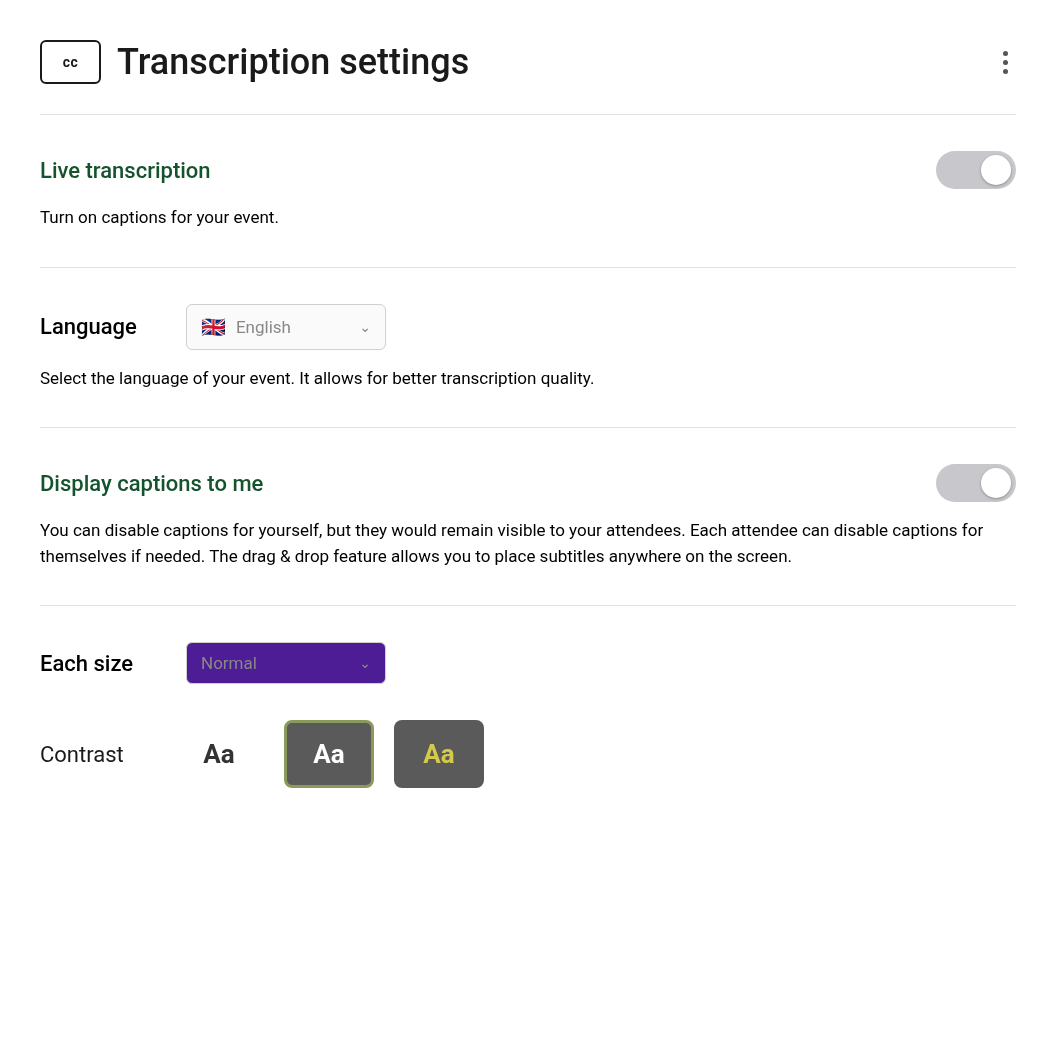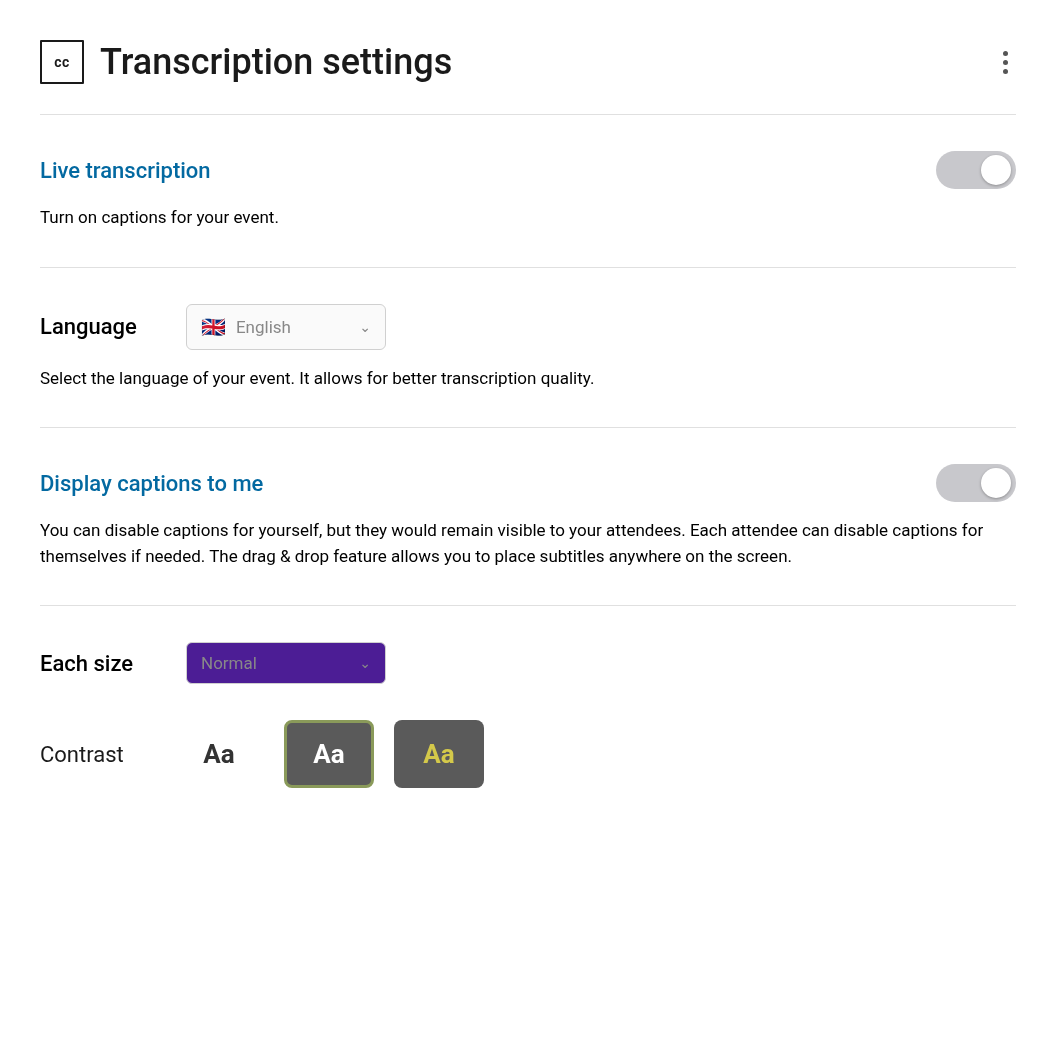--- a/index.html
+++ b/index.html
@@ -31,24 +31,24 @@
       padding: 40px 40px 30px 40px;
     }
 
     .header-left {
       display: flex;
       align-items: center;
       gap: 16px;
     }
 
     .cc-icon {
-      width: 44px;
+      width: 61px;
       height: 44px;
       border: 2px solid #1a1a1a;
-      border-radius: 1px;
+      border-radius: 6px;
       display: flex;
       align-items: center;
       justify-content: center;
       font-size: 14px;
       font-weight: bold;
       letter-spacing: 0.5px;
       flex-shrink: 0;
     }
 
     .page-title {
@@ -87,21 +87,21 @@
     .section-row {
       display: flex;
       align-items: center;
       justify-content: space-between;
       margin-bottom: 16px;
     }
 
     .section-title {
       font-size: 22px;
       font-weight: 500;
-      color: #0369a1;
+      color: #14532d;
     }
 
     .section-description {
       font-size: 17px;
       color: #000000;
       line-height: 1.5;
     }
 
     
     .toggle {

